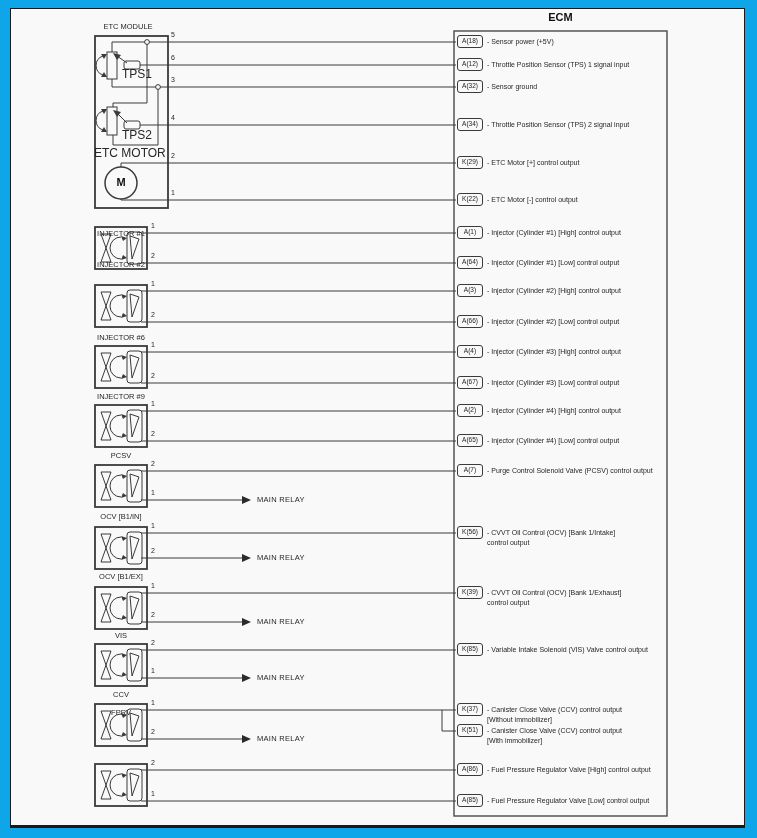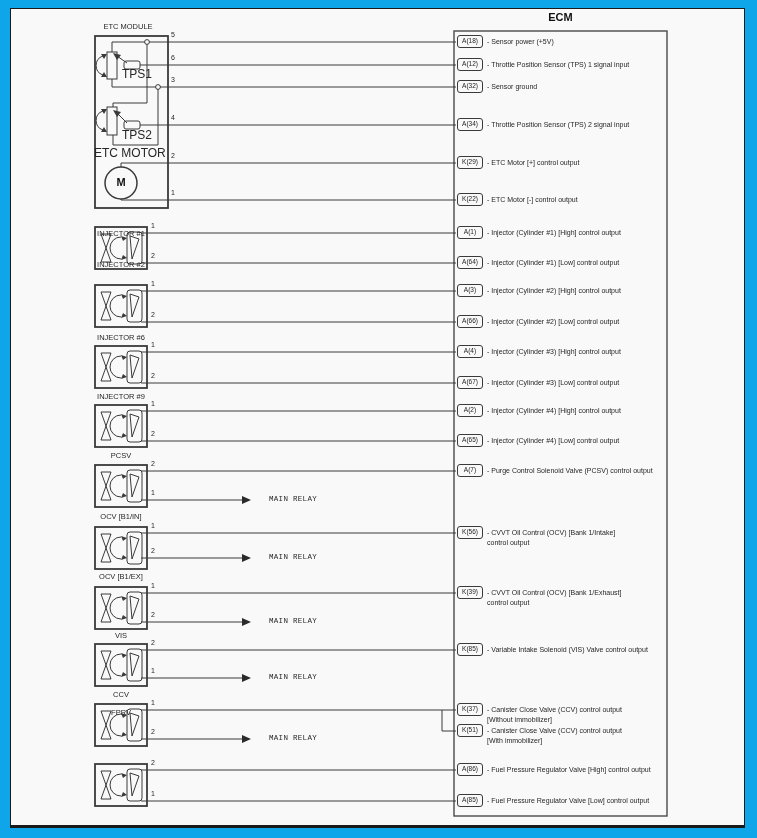--- a/index.html
+++ b/index.html
@@ -11,21 +11,21 @@
   .lbl{position:absolute;font-size:12px;line-height:9px;color:#262626;white-space:nowrap;}
   .ecm-title{position:absolute;left:454px;top:11px;width:213px;text-align:center;
              font-size:11px;font-weight:bold;color:#111;}
   .etc-label{position:absolute;left:88px;top:22px;width:80px;text-align:center;
              font-size:7.5px;color:#262626;}
   .comp-label{position:absolute;left:86px;width:70px;text-align:center;
               font-size:7.5px;color:#262626;white-space:nowrap;}
   .pin-num{position:absolute;font-size:7px;color:#262626;}
   .motor-m{position:absolute;left:111px;top:176px;width:20px;text-align:center;
            font-size:11px;font-weight:bold;color:#111;}
-  .relay-label{position:absolute;left:269px;font-size:7.5px;color:#262626;letter-spacing:.3px;font-family:Liberation Mono, monospace;}
+  .relay-label{position:absolute;left:257px;font-size:7.5px;color:#262626;letter-spacing:.3px;}
   .ecm-row{position:absolute;left:457px;display:flex;gap:4px;align-items:flex-start;}
   .pin-code{display:inline-block;border:1px solid #3a3a3a;border-radius:3px;
             font-size:6.5px;line-height:10px;height:11px;min-width:20px;padding:0 2px;
             text-align:center;background:#f9f9f9;color:#222;}
   .pin-desc{font-size:7px;line-height:9.5px;padding-top:2px;color:#262626;white-space:nowrap;}
   .pin-desc .l2{display:block;}
 </style>
 </head>
 <body>
 

